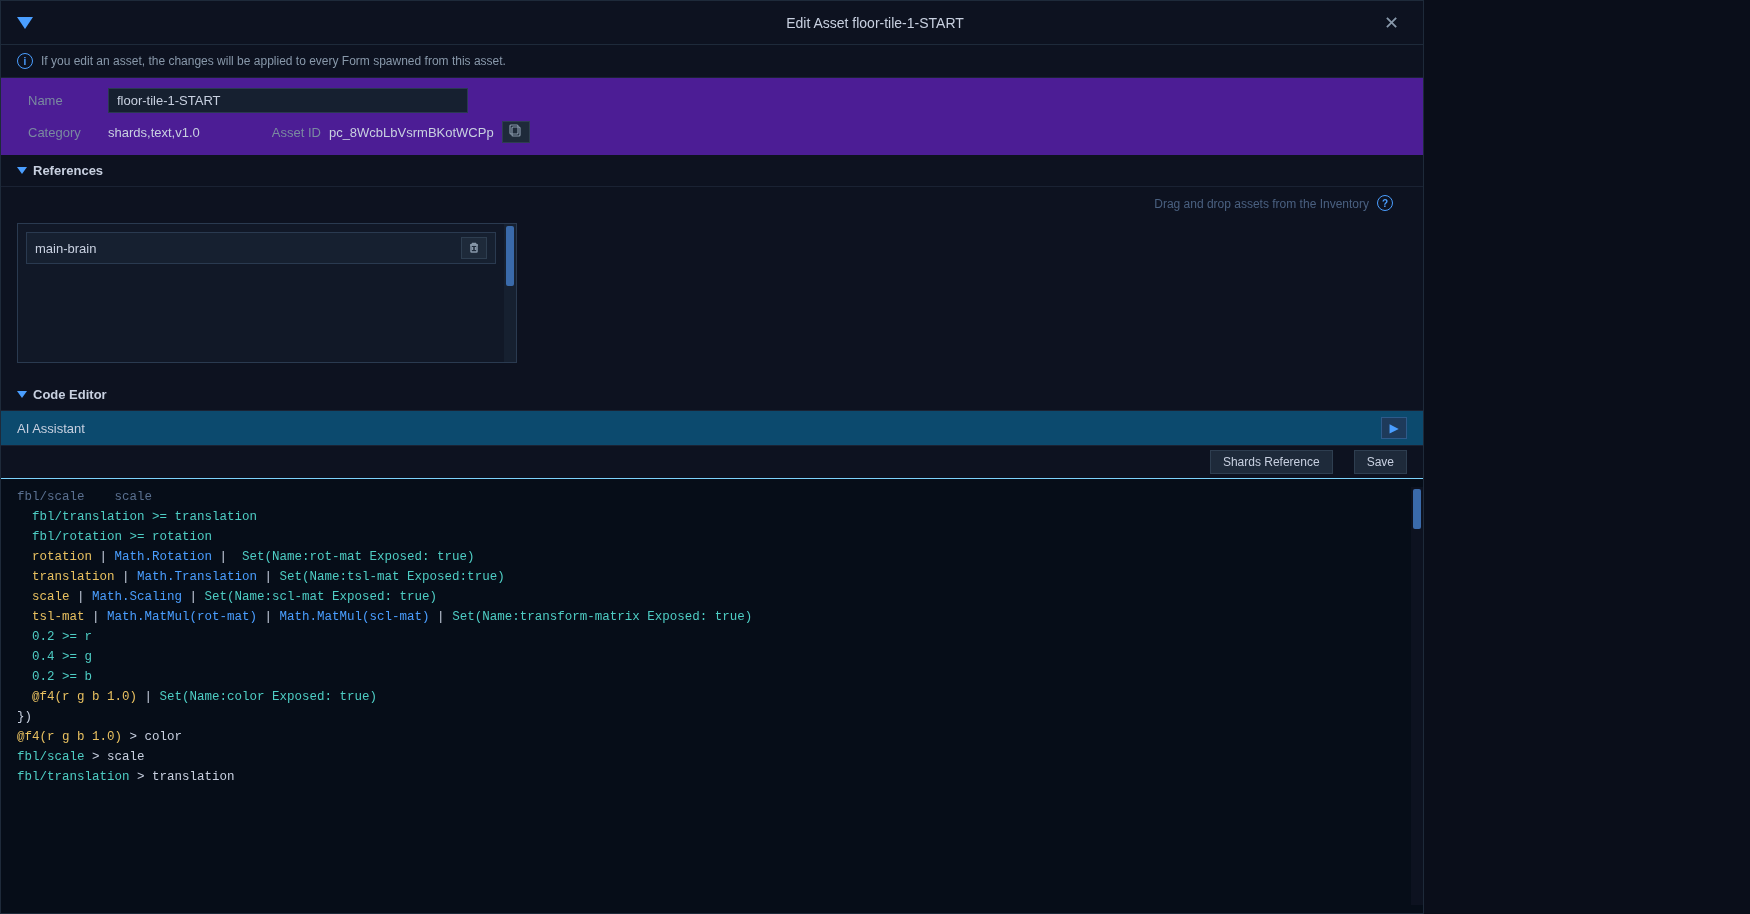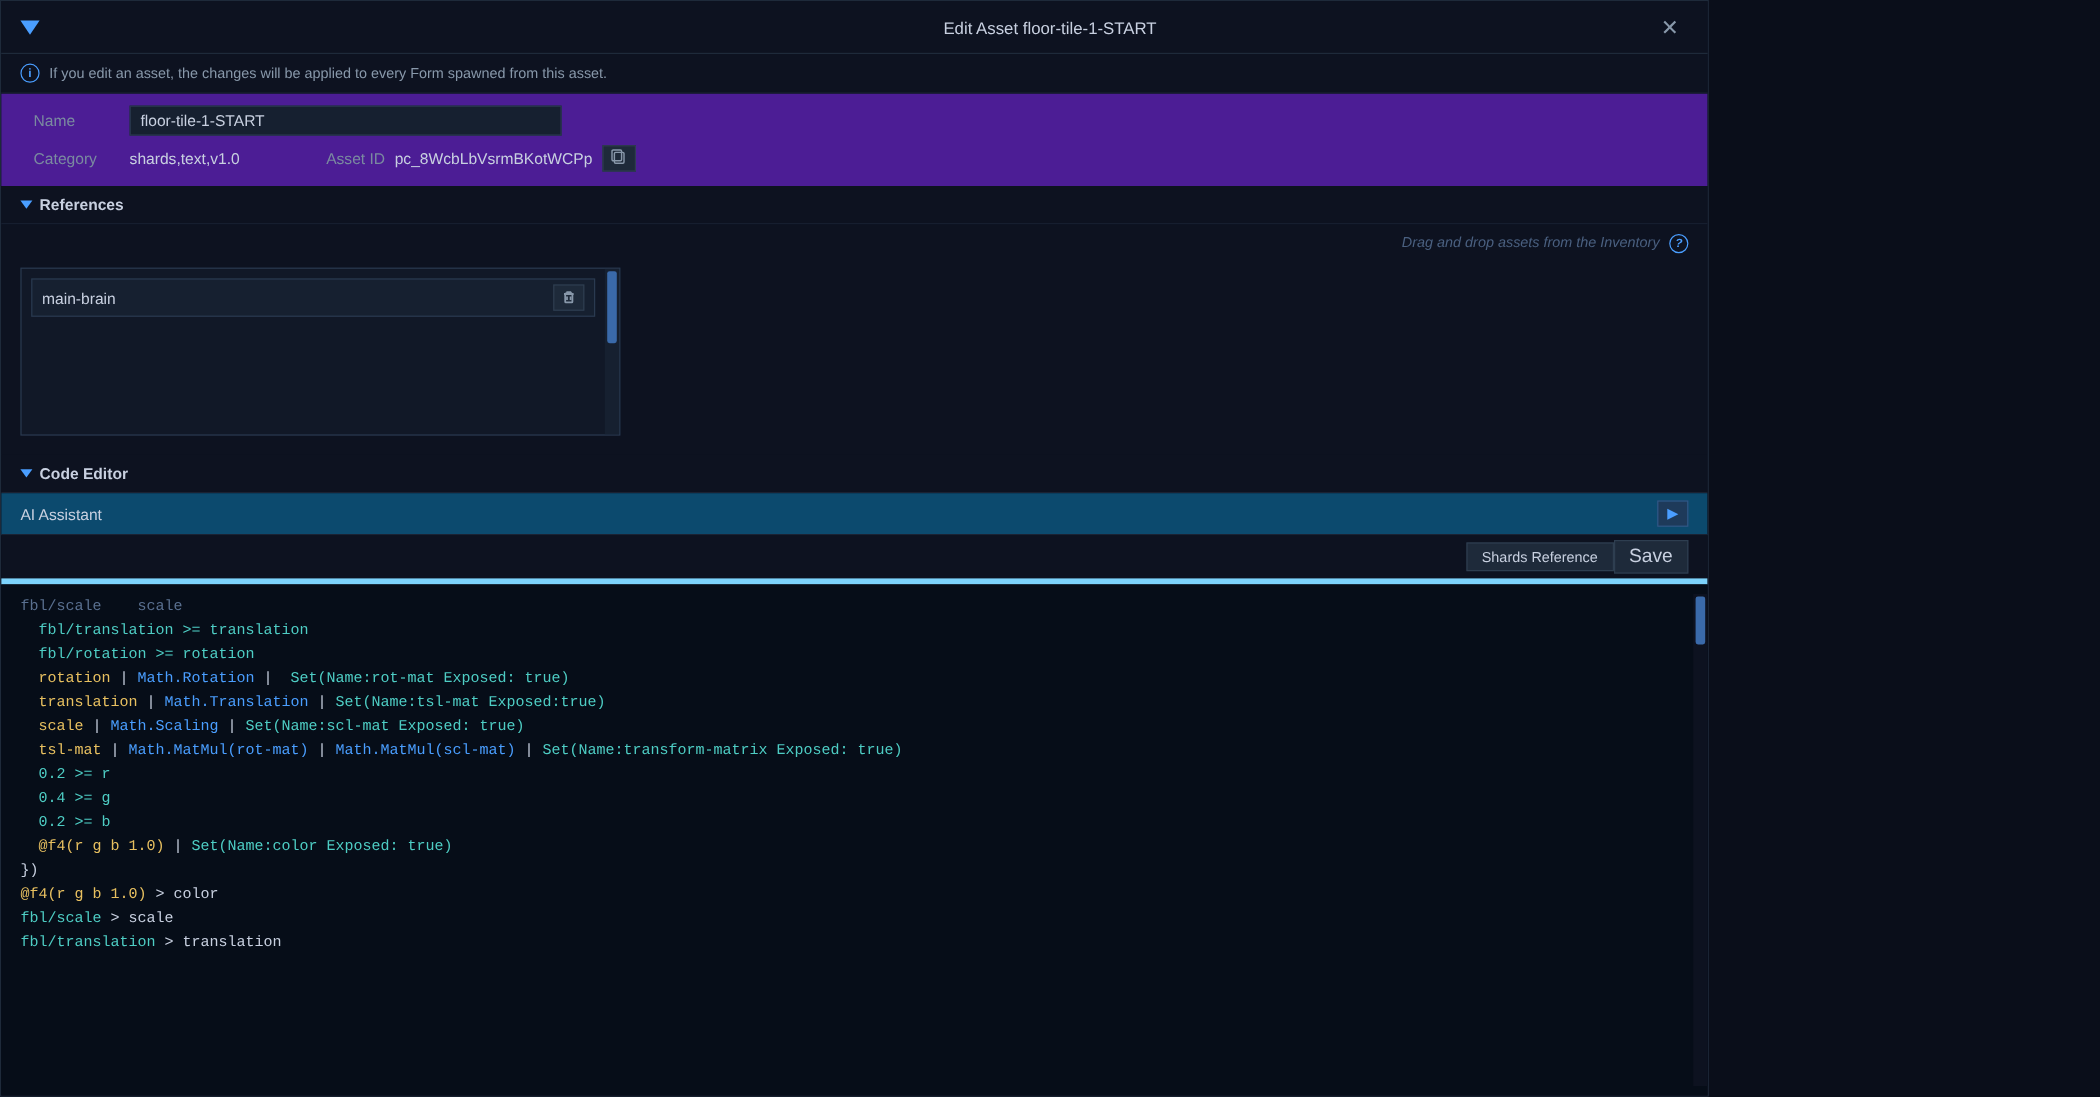--- a/index.html
+++ b/index.html
@@ -185,28 +185,27 @@
 
     
     .references-content {
       background: #0d1220;
       padding: 8px 16px 16px 16px;
       position: relative;
     }
 
     .drag-hint {
       position: absolute;
-      right: 16px;
+      right: 30px;
       top: 8px;
       color: #4a6080;
       font-size: 12px;
       display: flex;
-      align-items: flex-start;
+      align-items: flex-end;
       gap: 4px;
-      font-style: italic;
     }
 
     .references-box {
       width: 500px;
       min-height: 140px;
       background: #111827;
       border: 1px solid #2a3a50;
       margin-top: 28px;
       overflow: hidden;
       display: flex;
@@ -307,40 +306,40 @@
       cursor: pointer;
       font-size: 12px;
     }
 
     .code-toolbar {
       display: flex;
       align-items: center;
       justify-content: flex-end;
       padding: 4px 16px;
       background: #0d1220;
-      border-bottom: 5px solid #7dd3fc;
-      gap: 0;
+      border-bottom: 1px solid #7dd3fc;
+      gap: 21px;
       flex-shrink: 0;
     }
 
     .shards-ref-btn {
       background: #1e2a3a;
       border: 1px solid #2e3e50;
       color: #c8d0e0;
       padding: 4px 12px;
       font-size: 12px;
       cursor: pointer;
     }
 
     .save-btn {
       background: #1e2a3a;
       border: 1px solid #2e3e50;
       color: #c8d0e0;
       padding: 4px 12px;
-      font-size: 16px;
+      font-size: 12px;
       cursor: pointer;
     }
 
     .code-area {
       flex: 1;
       background: #060d18;
       padding: 8px 0 8px 16px;
       font-family: Liberation Mono, monospace;
       font-size: 12.5px;
       line-height: 1.6;

